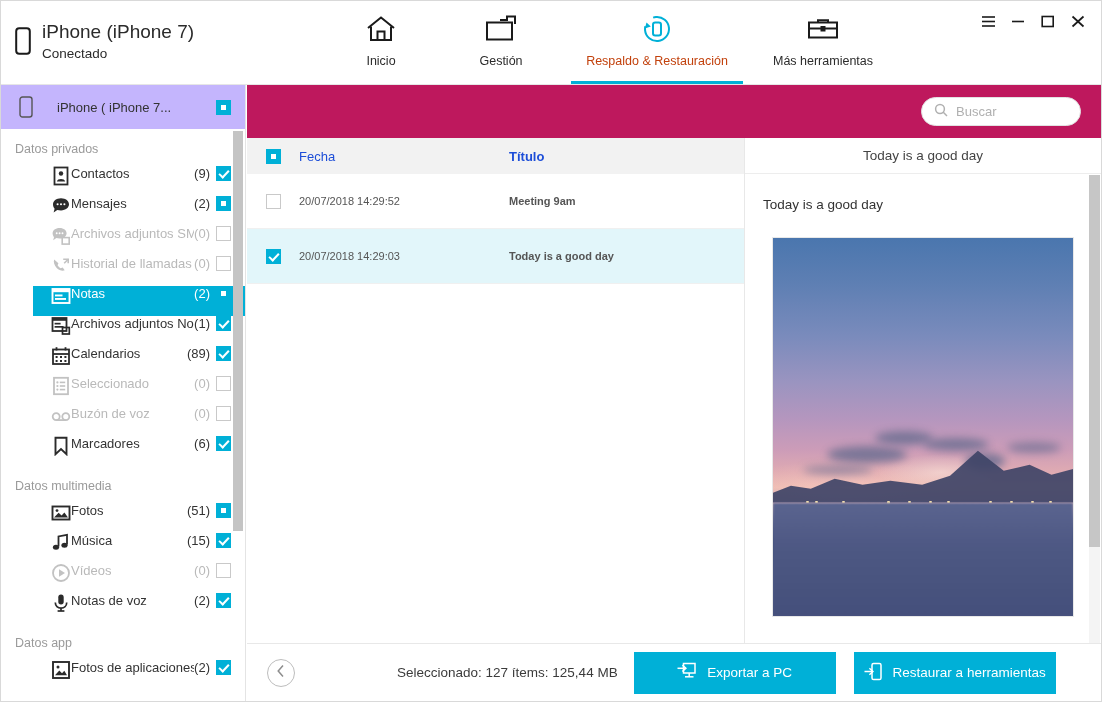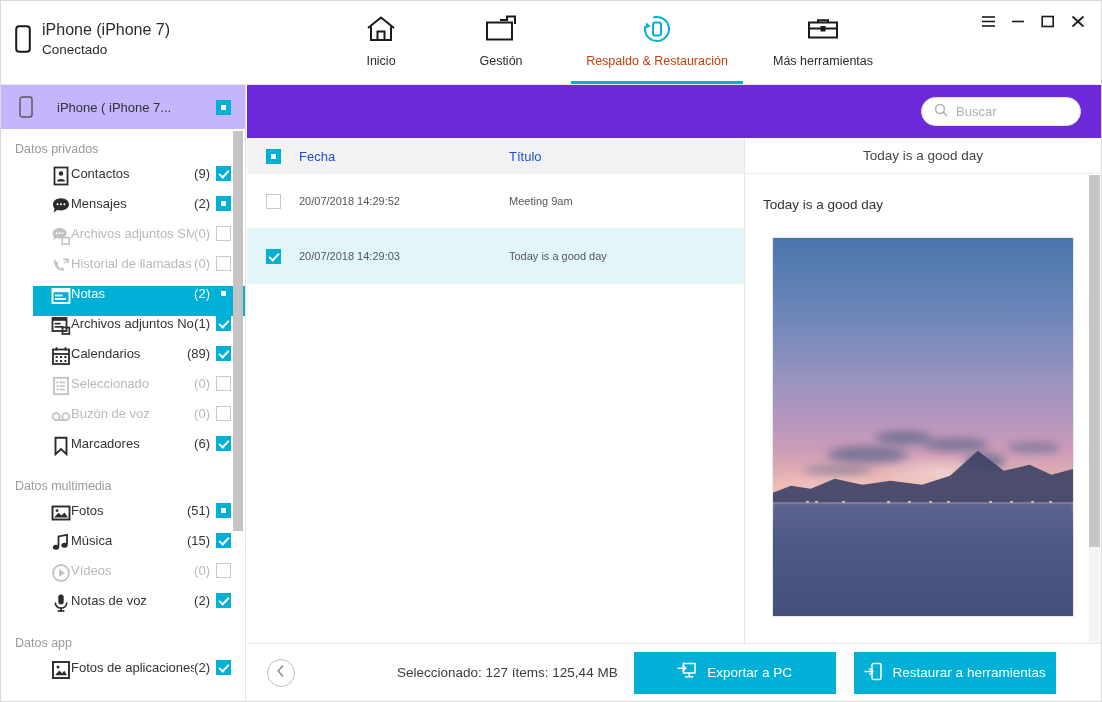--- a/index.html
+++ b/index.html
@@ -22,21 +22,21 @@
     position: absolute; left: 0; top: 0; width: 1100px; height: 84px;
     background: #ffffff;
     border-bottom: 1px solid #e6e6e6;
   }
   .device-info {
     position: absolute; left: 14px; top: 18px;
     display: flex; align-items: center; gap: 11px;
   }
   .device-icon { width: 16px; height: 28px; }
   .device-text { line-height: 1.35; }
-  .device-name { font-size: 16px; color: #2b2b2b; white-space: nowrap; }
+  .device-name { font-size: 19px; color: #2b2b2b; white-space: nowrap; }
   .device-status { font-size: 13.5px; color: #2b2b2b; }
 
   .tabs {
     position: absolute; left: 330px; top: 0; height: 83px;
     display: flex; align-items: flex-start;
   }
   .tab {
     position: relative;
     height: 83px;
     display: flex; flex-direction: column; align-items: center;
@@ -141,21 +141,21 @@
     width: 10px; height: 400px; background: #c4c4c4;
     cursor: pointer;
   }
 
   
   .main {
     position: absolute; left: 246px; top: 84px; right: 0; bottom: 0;
     background: #ffffff;
   }
   .search-row {
-    height: 53px; position: relative; background: #6d28d9;
+    height: 53px; position: relative; background: #be185d;
   }
   .search-box {
     position: absolute; right: 20px; top: 12px;
     width: 160px; height: 29px;
     border: 1px solid #e2e2e2; border-radius: 15px;
     display: flex; align-items: center; gap: 8px;
     padding: 0 12px;
     background: #fff;
   }
   .search-ph { font-size: 13px; color: #b0b0b0; }
@@ -168,21 +168,21 @@
     width: 498px; position: relative; background: #fff;
     border-right: 1px solid #e8e8e8;
   }
   .list-header {
     height: 36px; background: #f2f2f2;
     display: flex; align-items: center;
     padding-left: 19px;
     font-size: 13px; color: #1d4ed8;
   }
   .col-date { width: 228px; padding-left: 18px; }
-  .col-title { flex: 1 1 auto; }
+  .col-title { flex: 1 1 auto; font-weight: bold; }
   .list-row {
     height: 55px;
     display: flex; align-items: center;
     padding-left: 19px;
     font-size: 11px; color: #555;
     border-bottom: 1px solid #f0f0f0;
     cursor: pointer;
   }
   .list-row.selected { background: #e2f6fa; }
 

